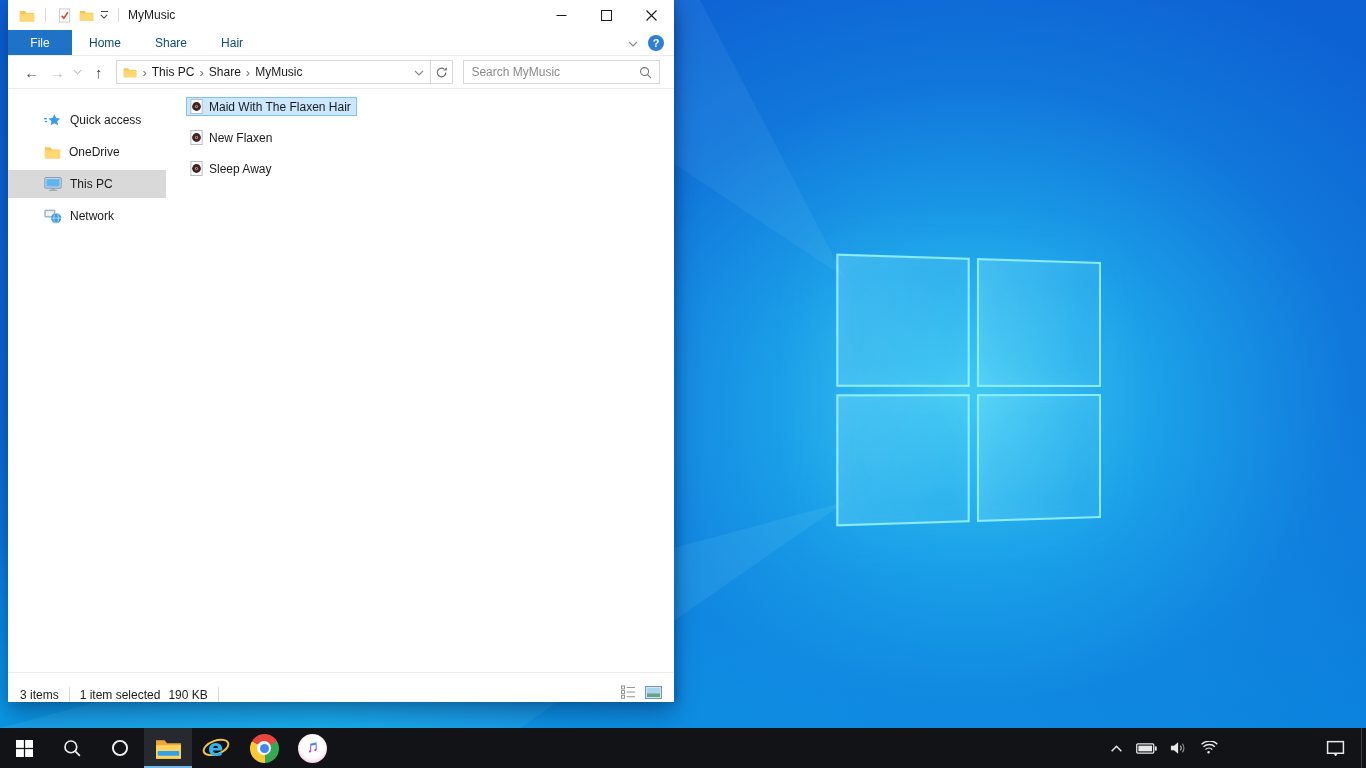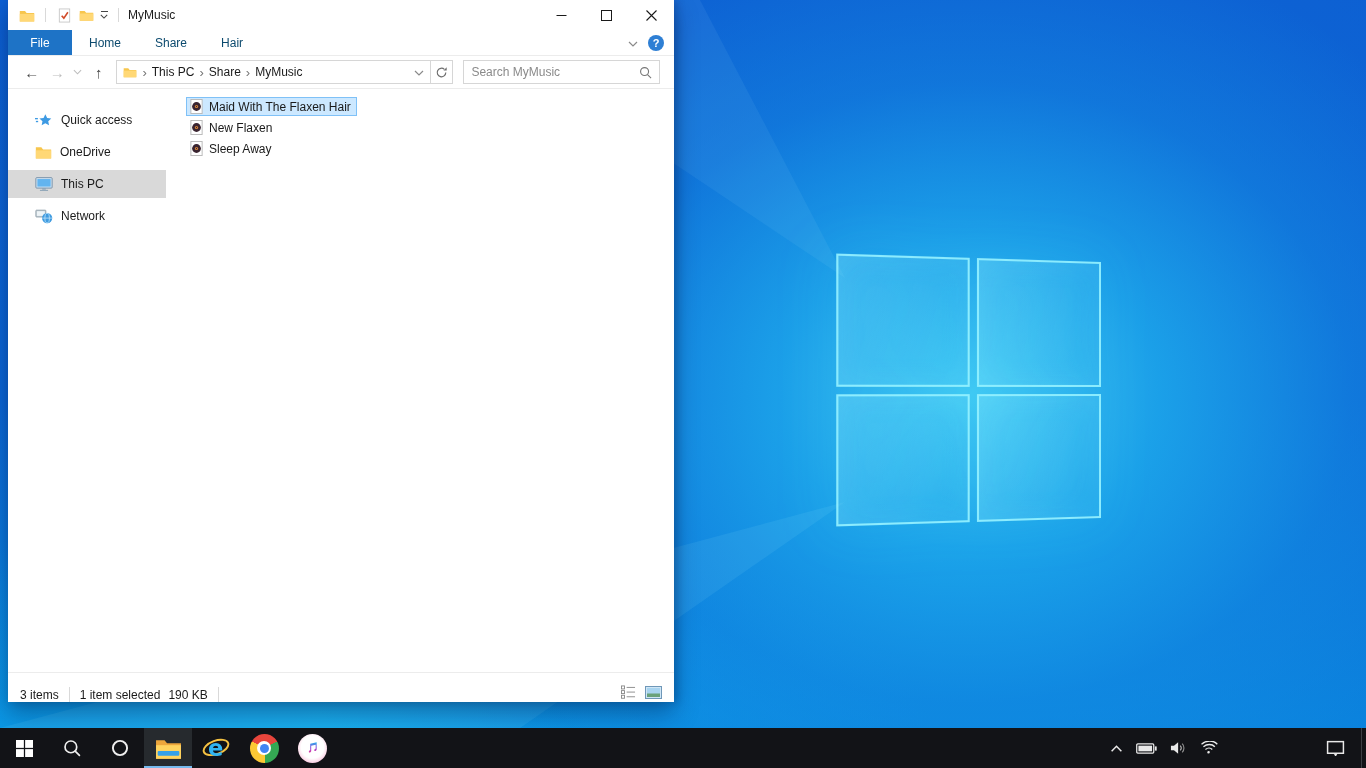--- a/index.html
+++ b/index.html
@@ -55,24 +55,24 @@
   .address-bar { width:315px; height:24px; border:1px solid #d6d6d6; display:flex; align-items:center; padding:0 6px; gap:5px; background:#fff; }
   .crumb-sep { color:#767676; font-size:13px; }
   .addr-spacer { flex:1; }
   .refresh-btn { width:22px; height:24px; border:1px solid #d6d6d6; border-left:none; display:flex; align-items:center; justify-content:center; }
   .search-box { width:200px; height:24px; border:1px solid #d6d6d6; margin-left:8px; display:flex; align-items:center; padding:0 7px; background:#fff; }
   .search-box input { border:none; outline:none; flex:1; font-family:inherit; font-size:12px; color:#701a75; background:transparent; }
   .search-box input::placeholder { color:#8a8a8a; opacity:1; }
 
   .main { flex:1; display:flex; min-height:0; }
   .sidebar { width:158px; padding-top:17px; flex:0 0 auto; }
-  .side-item { height:28px; margin-bottom:4px; display:flex; align-items:center; padding-left:27px; gap:8px; }
+  .side-item { height:28px; margin-bottom:4px; display:flex; align-items:center; padding-left:36px; gap:8px; }
   .side-item.selected { background:#d9d9d9; }
   .filelist { flex:1; padding:8px 0 0 20px; }
-  .file-row { display:flex; align-items:center; gap:5px; height:19px; margin-bottom:2px; padding:0 5px 0 2px; width:max-content; border:1px solid transparent; }
+  .file-row { display:flex; align-items:center; gap:5px; height:19px; margin-bottom:12px; padding:0 5px 0 2px; width:max-content; border:1px solid transparent; }
   .file-row.selected { background:#cce8ff; border-color:#7fc1f7; }
 
   .statusbar { height:30px; border-top:1px solid #ececec; display:flex; align-items:flex-end; padding:0 12px; flex:0 0 auto; }
   .ssep { width:1px; height:15px; background:#d9d9d9; margin:0 10px; }
   .status-right { margin-left:auto; display:flex; align-items:center; gap:9px; }
 
   
   .taskbar { position:absolute; left:0; bottom:0; width:1366px; height:40px; background:#121317; display:flex; align-items:stretch; }
   .tb-btn { width:48px; display:flex; align-items:center; justify-content:center; position:relative; }
   .tb-btn.active { background:#262a2e; }

